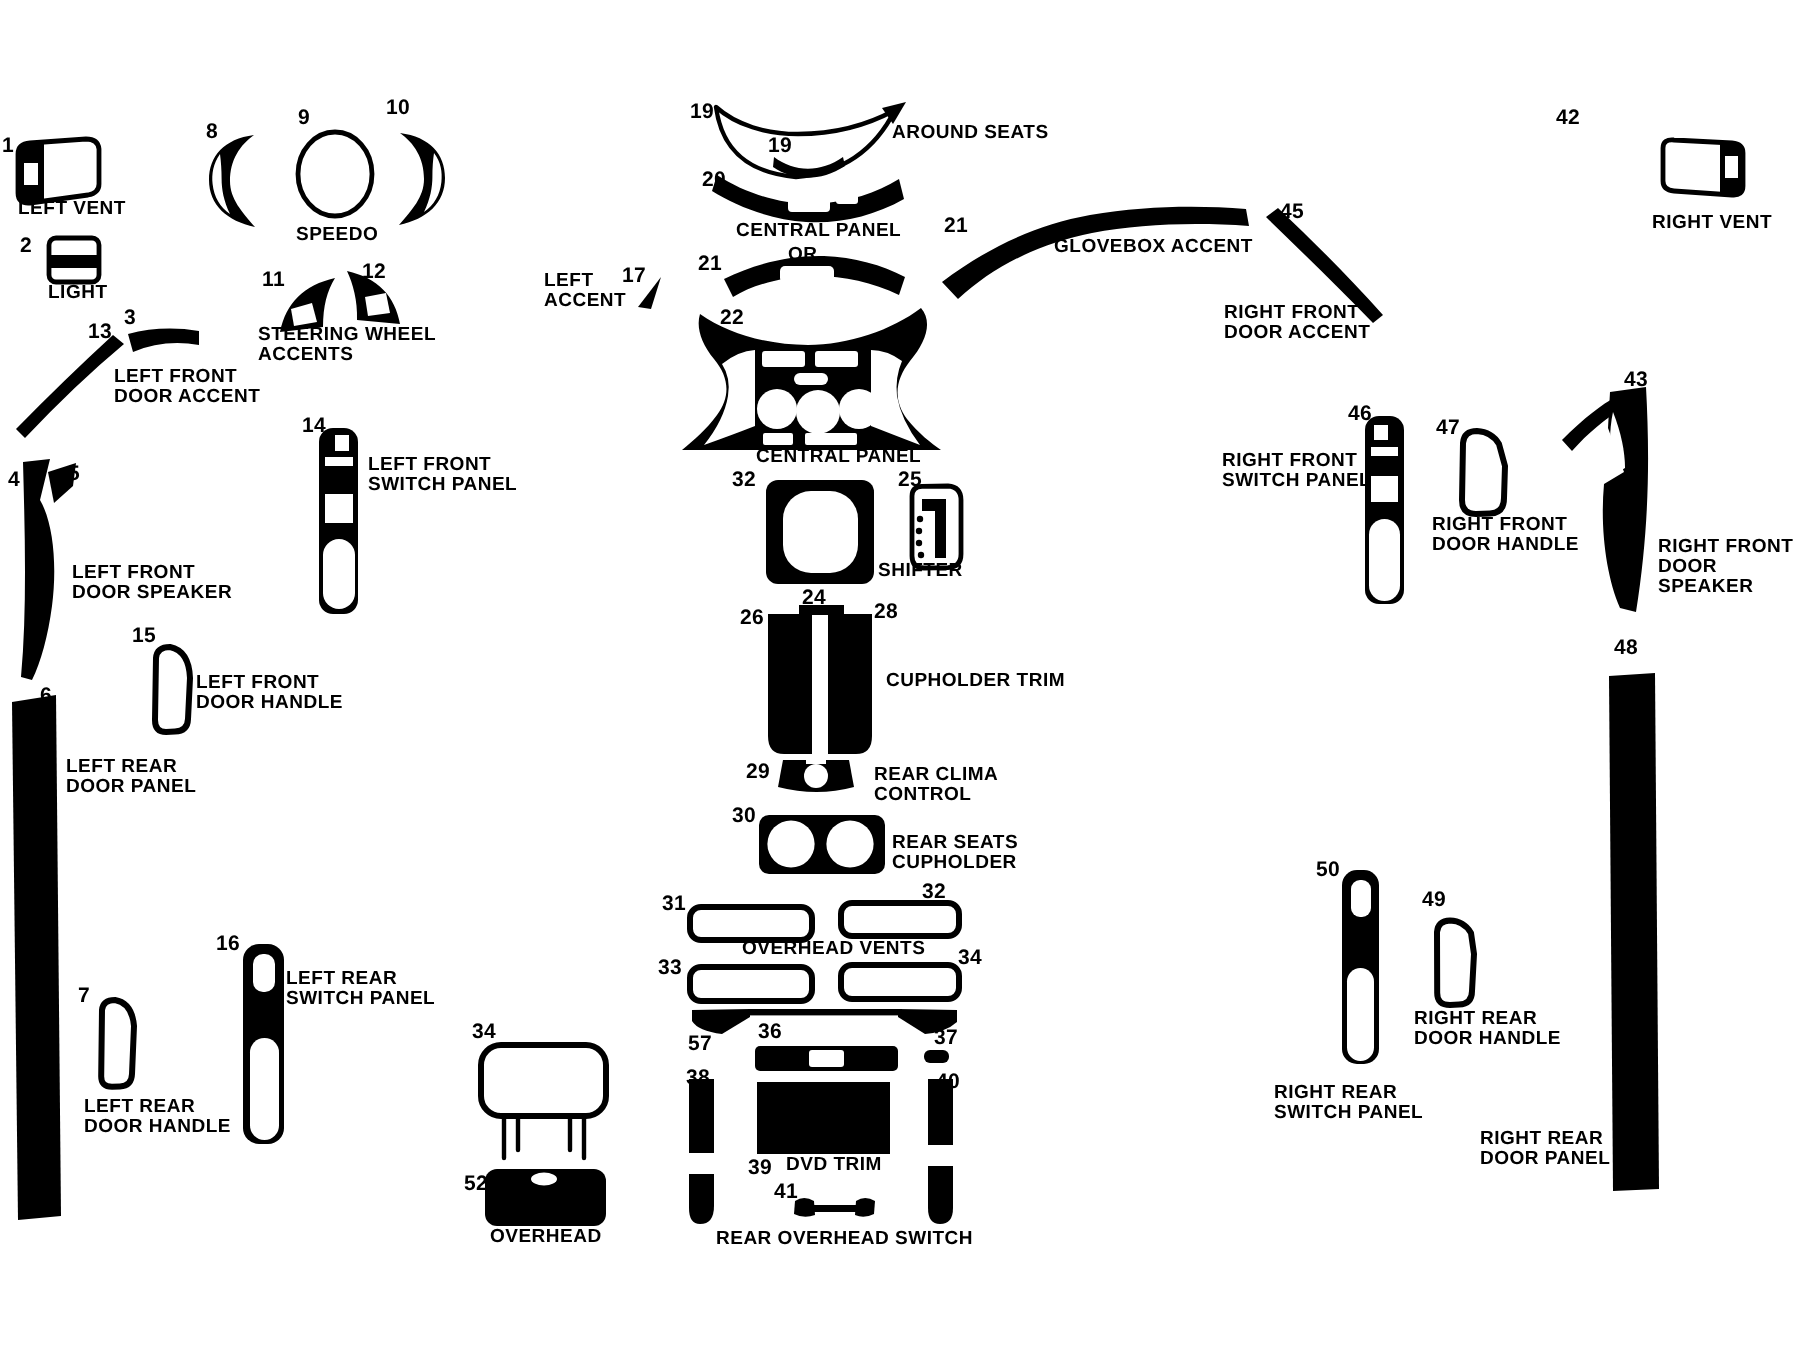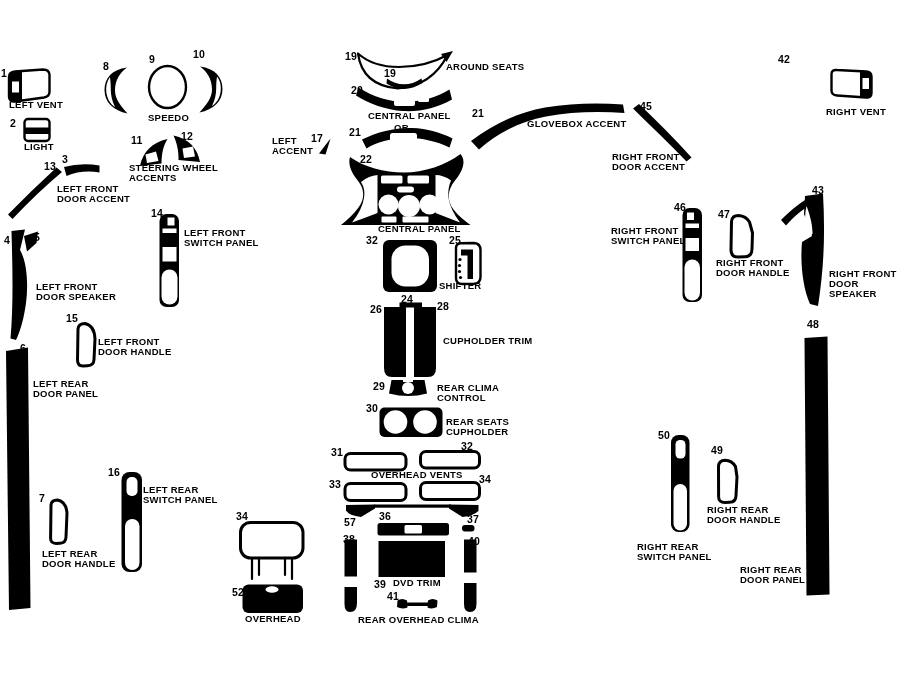--- a/index.html
+++ b/index.html
@@ -301,21 +301,21 @@
   <div class="lbl" style="left:394px;top:123px">OR</div>
   <div class="lbl" style="left:378px;top:224px">CENTRAL PANEL</div>
   <div class="lbl" style="left:439px;top:281px">SHIFTER</div>
   <div class="lbl" style="left:443px;top:336px">CUPHOLDER TRIM</div>
   <div class="lbl" style="left:437px;top:383px">REAR CLIMA
 CONTROL</div>
   <div class="lbl" style="left:446px;top:417px">REAR SEATS
 CUPHOLDER</div>
   <div class="lbl" style="left:371px;top:470px">OVERHEAD VENTS</div>
   <div class="lbl" style="left:393px;top:578px">DVD TRIM</div>
-  <div class="lbl" style="left:358px;top:615px">REAR OVERHEAD CLIMA</div>
+  <div class="lbl" style="left:358px;top:615px">REAR OVERHEAD SWITCH</div>
   <div class="lbl" style="left:527px;top:119px">GLOVEBOX ACCENT</div>
   <div class="lbl" style="left:612px;top:152px">RIGHT FRONT
 DOOR ACCENT</div>
   <div class="lbl" style="left:826px;top:107px">RIGHT VENT</div>
   <div class="lbl" style="left:611px;top:226px">RIGHT FRONT
 SWITCH PANEL</div>
   <div class="lbl" style="left:716px;top:258px">RIGHT FRONT
 DOOR HANDLE</div>
   <div class="lbl" style="left:829px;top:269px">RIGHT FRONT
 DOOR SPEAKER</div>

